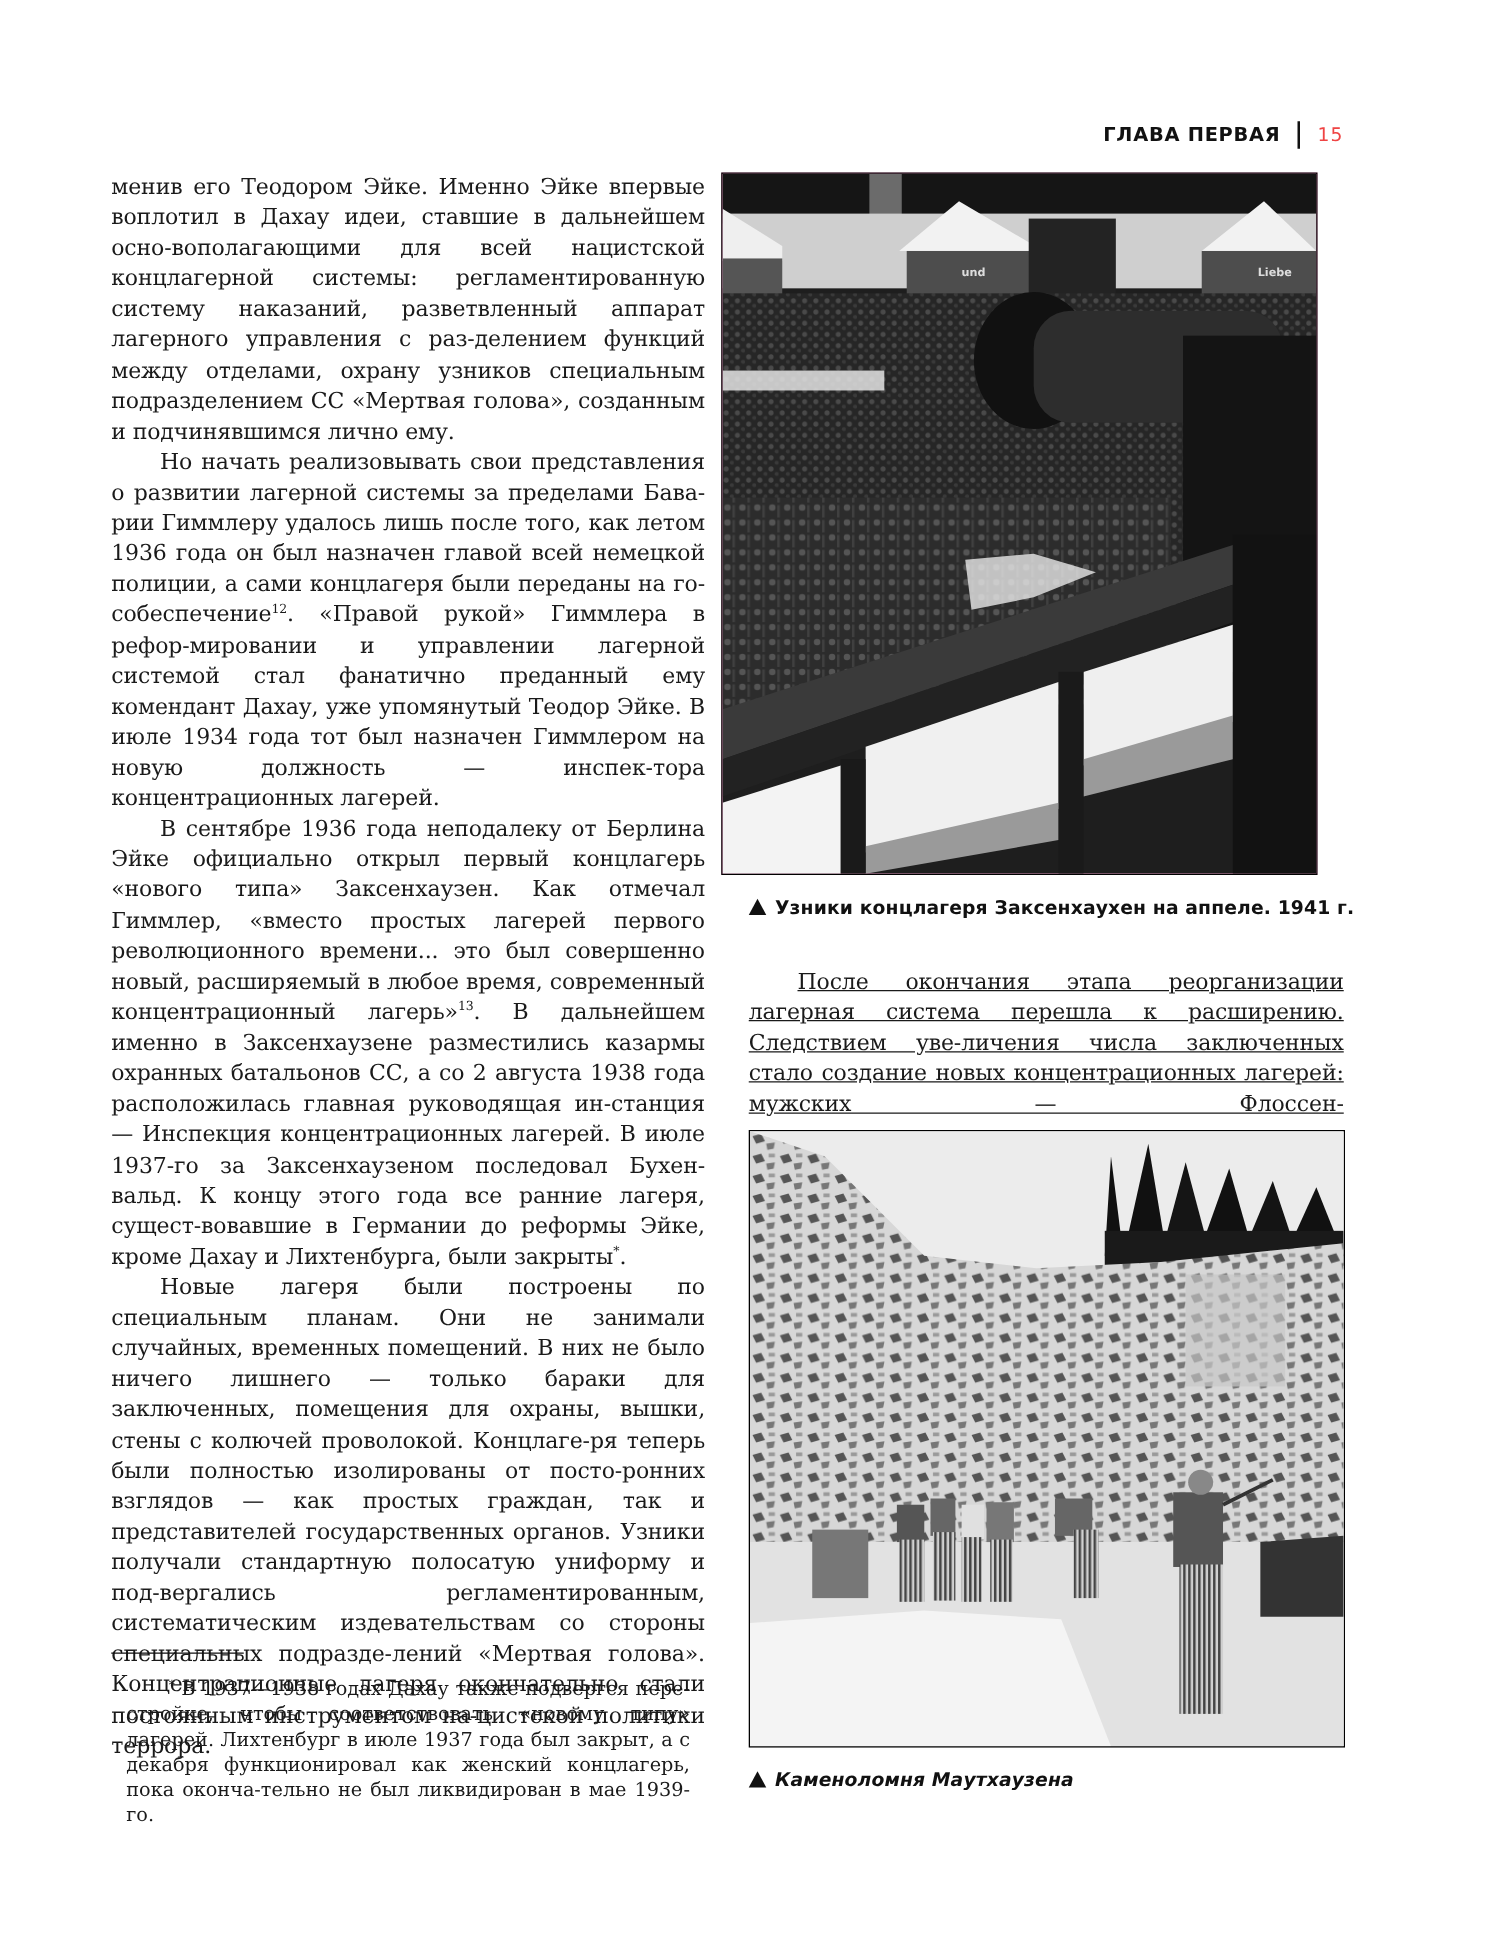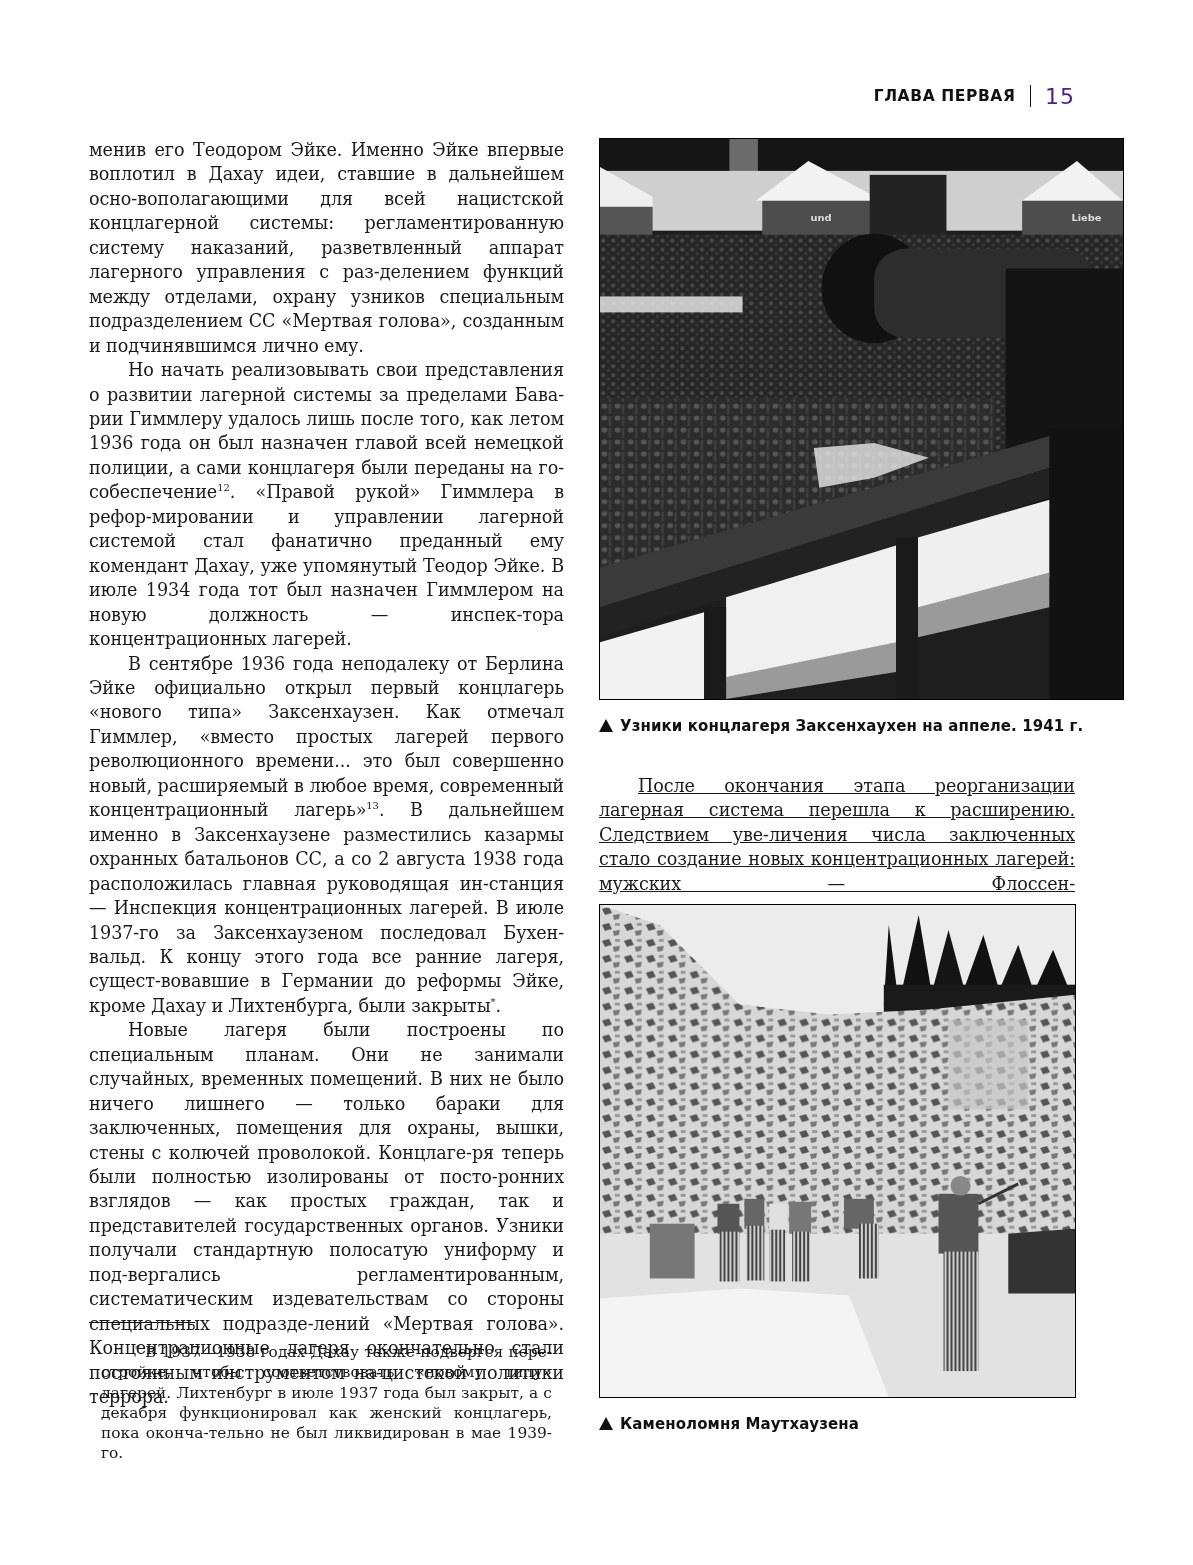--- a/index.html
+++ b/index.html
@@ -1,42 +1,42 @@
 <!DOCTYPE html>
 <html><head>
 <meta charset="utf-8">
 <style>
   html, body { margin:0; padding:0; background:#ffffff; }
   body { width:1193px; height:1565px; position:relative; overflow:hidden; font-family:"DejaVu Serif", serif; color:#1a1a1a; }
 
-  .running-head { position:absolute; top:84px; right:118px; height:24px; display:flex; align-items:center; font-family:"DejaVu Sans", sans-serif; }
+  .running-head { position:absolute; top:96px; right:118px; height:24px; display:flex; align-items:center; font-family:"DejaVu Sans", sans-serif; }
   .running-head .chapter { font-weight:bold; font-size:15.5px; letter-spacing:0.6px; color:#111; }
   .running-head .sep { width:1.5px; height:22px; background:#111; margin:0 14px 0 14px; }
-  .running-head .pageno { font-size:22px; letter-spacing:1px; color:#4c1d95; }
+  .running-head .pageno { font-size:15px; letter-spacing:1px; color:#ef4444; }
 
   .col-left { position:absolute; left:89px; top:138px; width:475px; }
 
   p.body { margin:0; font-size:17.6px; line-height:24.45px; text-align:justify; text-align-last:left; hyphens:manual; letter-spacing:-0.1px; }
   p.body.indent { text-indent:39px; }
   sup { font-size:10px; line-height:0; vertical-align:7px; }
 
   .fn-rule { position:absolute; left:89px; top:1322px; width:106px; height:1.2px; background:#111; }
   .footnote { position:absolute; left:89px; top:1327px; width:475px; }
   .footnote p { margin:12px; font-size:15.4px; line-height:20.3px; text-align:justify; text-align-last:left; text-indent:34px; }
   .footnote .star { font-size:10px; vertical-align:5px; margin-right:5px; }
 
   .photo { position:absolute; border:1.5px solid #000; box-sizing:border-box; overflow:hidden; }
   .photo svg { display:block; width:100%; height:100%; }
-  .photo-1 { left:599px; top:138px; width:525px; height:562px; background:#f9a8d4; }
+  .photo-1 { left:577px; top:138px; width:477px; height:562px; background:#f9a8d4; }
   .photo-2 { left:599px; top:904px; width:477px; height:494px; background:#dcdcdc; }
 
   .caption { position:absolute; left:599px; font-family:"DejaVu Sans", sans-serif; font-weight:bold; font-size:15px; color:#111; display:flex; align-items:center; letter-spacing:0.1px; }
   .caption .tri { display:inline-block; width:0; height:0; border-left:7.5px solid transparent; border-right:7.5px solid transparent; border-bottom:13px solid #111; margin-right:7px; position:relative; top:-1px; }
   .caption-1 { top:717px; }
-  .caption-2 { top:1415px; }
+  .caption-2 { top:1415px;font-style:italic; }
 
   .right-text { position:absolute; left:599px; top:774px; width:476px; }
 </style>
 </head>
 <body>
 
 <div class="running-head">
   <span class="chapter">ГЛАВА ПЕРВАЯ</span>
   <span class="sep"></span>
   <span class="pageno">15</span>

